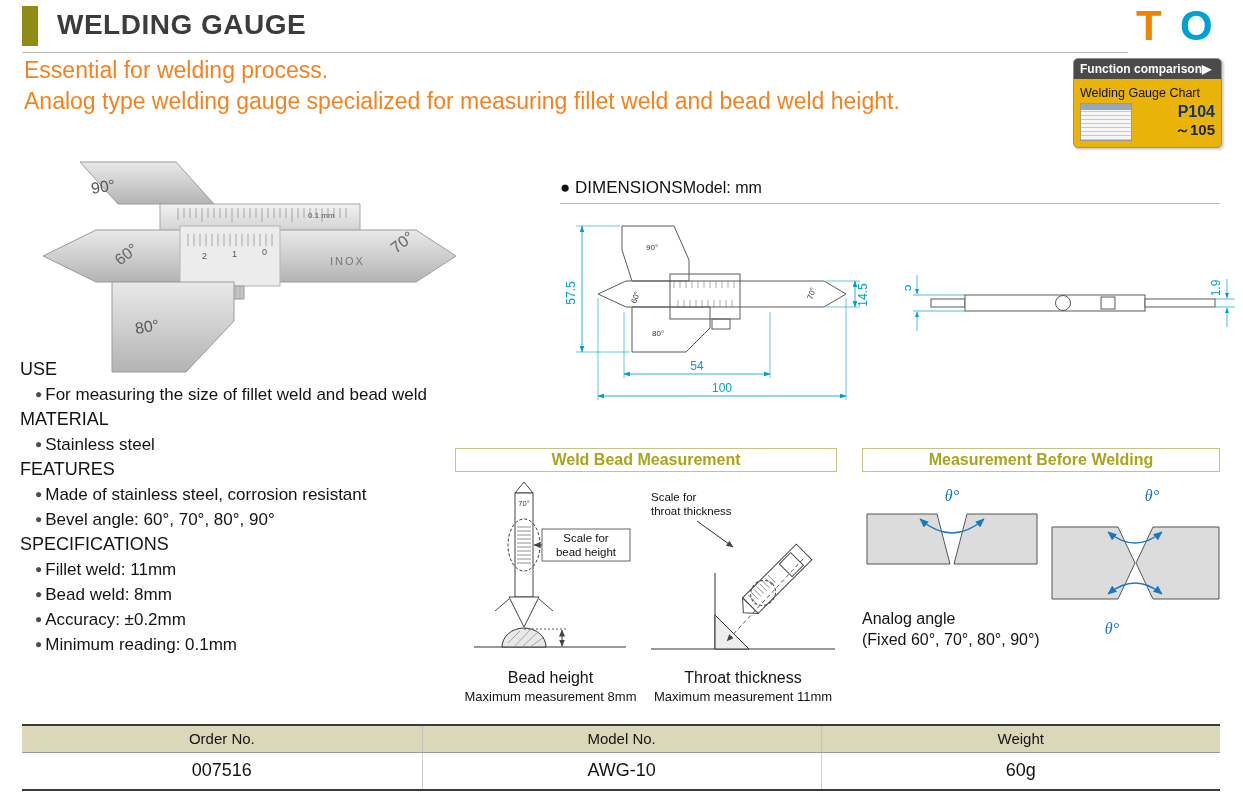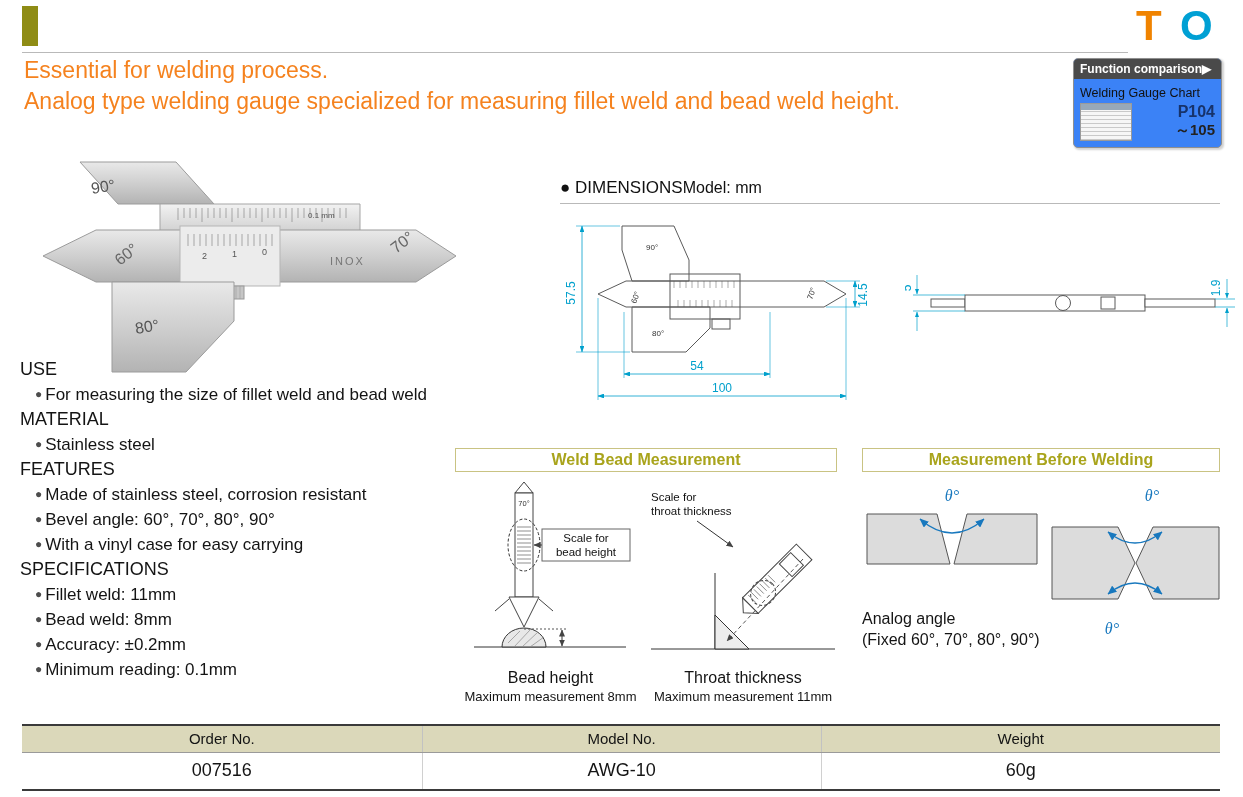--- a/index.html
+++ b/index.html
@@ -6,21 +6,21 @@
 body{background:#fff}
 .page{position:relative;width:1243px;height:797px;background:#fff;font-family:"Liberation Sans",sans-serif;color:#1a1a1a;overflow:hidden}
 .abs{position:absolute}
 .title{font-size:28px;font-weight:bold;color:#3c3c3c;letter-spacing:.5px}
 .accent-block{width:16px;height:40px;background:#8f8c15}
 .hrule{height:1px;background:#b9b9b9}
 .logo{font-size:42px;font-weight:800;line-height:42px}
 .logo-t{color:#f08300}
 .logo-o{color:#00a0d4}
 .intro{font-size:23px;color:#f5821e;white-space:nowrap}
-.fbox{width:149px;border:1px solid #8f8f8f;border-radius:5px;background:#3b82f6;overflow:hidden;box-shadow:1.5px 1.5px 2px rgba(0,0,0,.18)}
+.fbox{width:149px;border:1px solid #8f8f8f;border-radius:5px;background:#eab308;overflow:hidden;box-shadow:1.5px 1.5px 2px rgba(0,0,0,.18)}
 .fbox-h{background:#4a4a4a;color:#fff;font-size:12px;font-weight:bold;padding:3px 6px}
 .fbox-l{font-size:12.5px;color:#111;padding:7px 6px 1px}
 .fbox-b{display:flex;align-items:flex-start;padding:2px 6px 6px;}
 .fbox-thumb{width:52px;height:38px;border:1px solid #9a9a9a;background:repeating-linear-gradient(180deg,#f6f6f6 0 3px,#c9c9c9 3px 4px);position:relative;flex:none}
 .fbox-thumb::after{content:"";position:absolute;left:0;top:0;right:0;height:6px;background:#97a8b8}
 .fbox-refs{flex:1;display:flex;flex-direction:column;align-items:flex-end;line-height:18px}
 .fbox-p{font-size:16px;font-weight:bold;color:#17336b}
 .fbox-p2{font-size:15px;font-weight:bold;color:#222}
 .dimhead{display:flex;justify-content:flex-start;align-items:baseline}
 .dimhead .lead{font-size:17px;color:#111}
@@ -40,20 +40,21 @@
 svg text{font-family:"Liberation Sans",sans-serif}
 .ph-num{font-size:9px;fill:#555}
 .theta{font-family:"Liberation Serif",serif;font-style:italic}
 </style>
 </head>
 <body>
 
 <div class="page">
 
   <div class="abs accent-block" style="left:22px;top:6px"></div>
+  <div class="abs title" style="left:57px;top:9px">WELDING GAUGE</div>
   <div class="abs hrule" style="left:22px;top:52px;width:1106px"></div>
   <div class="abs logo logo-t" style="left:1136px;top:5px">T</div>
   <div class="abs logo logo-o" style="left:1180px;top:5px">O</div>
 
   <div class="abs intro" style="left:24px;top:57px">Essential for welding process.</div>
   <div class="abs intro" style="left:24px;top:88px">Analog type welding gauge specialized for measuring fillet weld and bead weld height.</div>
 
   <div class="abs fbox" style="left:1073px;top:58px">
     <div class="fbox-h">Function comparison▶</div>
     <div class="fbox-l">Welding Gauge Chart</div>
@@ -171,21 +172,20 @@
   </svg>
 
   <div class="abs" style="left:20px;top:357px;width:445px">
     <div class="sec-h">USE</div>
     <div class="sec-i"><span class="blt">●</span><span>For measuring the size of fillet weld and bead weld</span></div>
     <div class="sec-h">MATERIAL</div>
     <div class="sec-i"><span class="blt">●</span><span>Stainless steel</span></div>
     <div class="sec-h">FEATURES</div>
     <div class="sec-i"><span class="blt">●</span><span>Made of stainless steel, corrosion resistant</span></div>
     <div class="sec-i"><span class="blt">●</span><span>Bevel angle: 60°, 70°, 80°, 90°</span></div>
-    <div class="sec-i"><span class="blt">●</span><span>With a vinyl case for easy carrying</span></div>
     <div class="sec-h">SPECIFICATIONS</div>
     <div class="sec-i"><span class="blt">●</span><span>Fillet weld: 11mm</span></div>
     <div class="sec-i"><span class="blt">●</span><span>Bead weld: 8mm</span></div>
     <div class="sec-i"><span class="blt">●</span><span>Accuracy: ±0.2mm</span></div>
     <div class="sec-i"><span class="blt">●</span><span>Minimum reading: 0.1mm</span></div>
   </div>
 
   <div class="abs mbox" style="left:455px;top:448px;width:382px">Weld Bead Measurement</div>
   <div class="abs mbox" style="left:862px;top:448px;width:358px">Measurement Before Welding</div>
 

